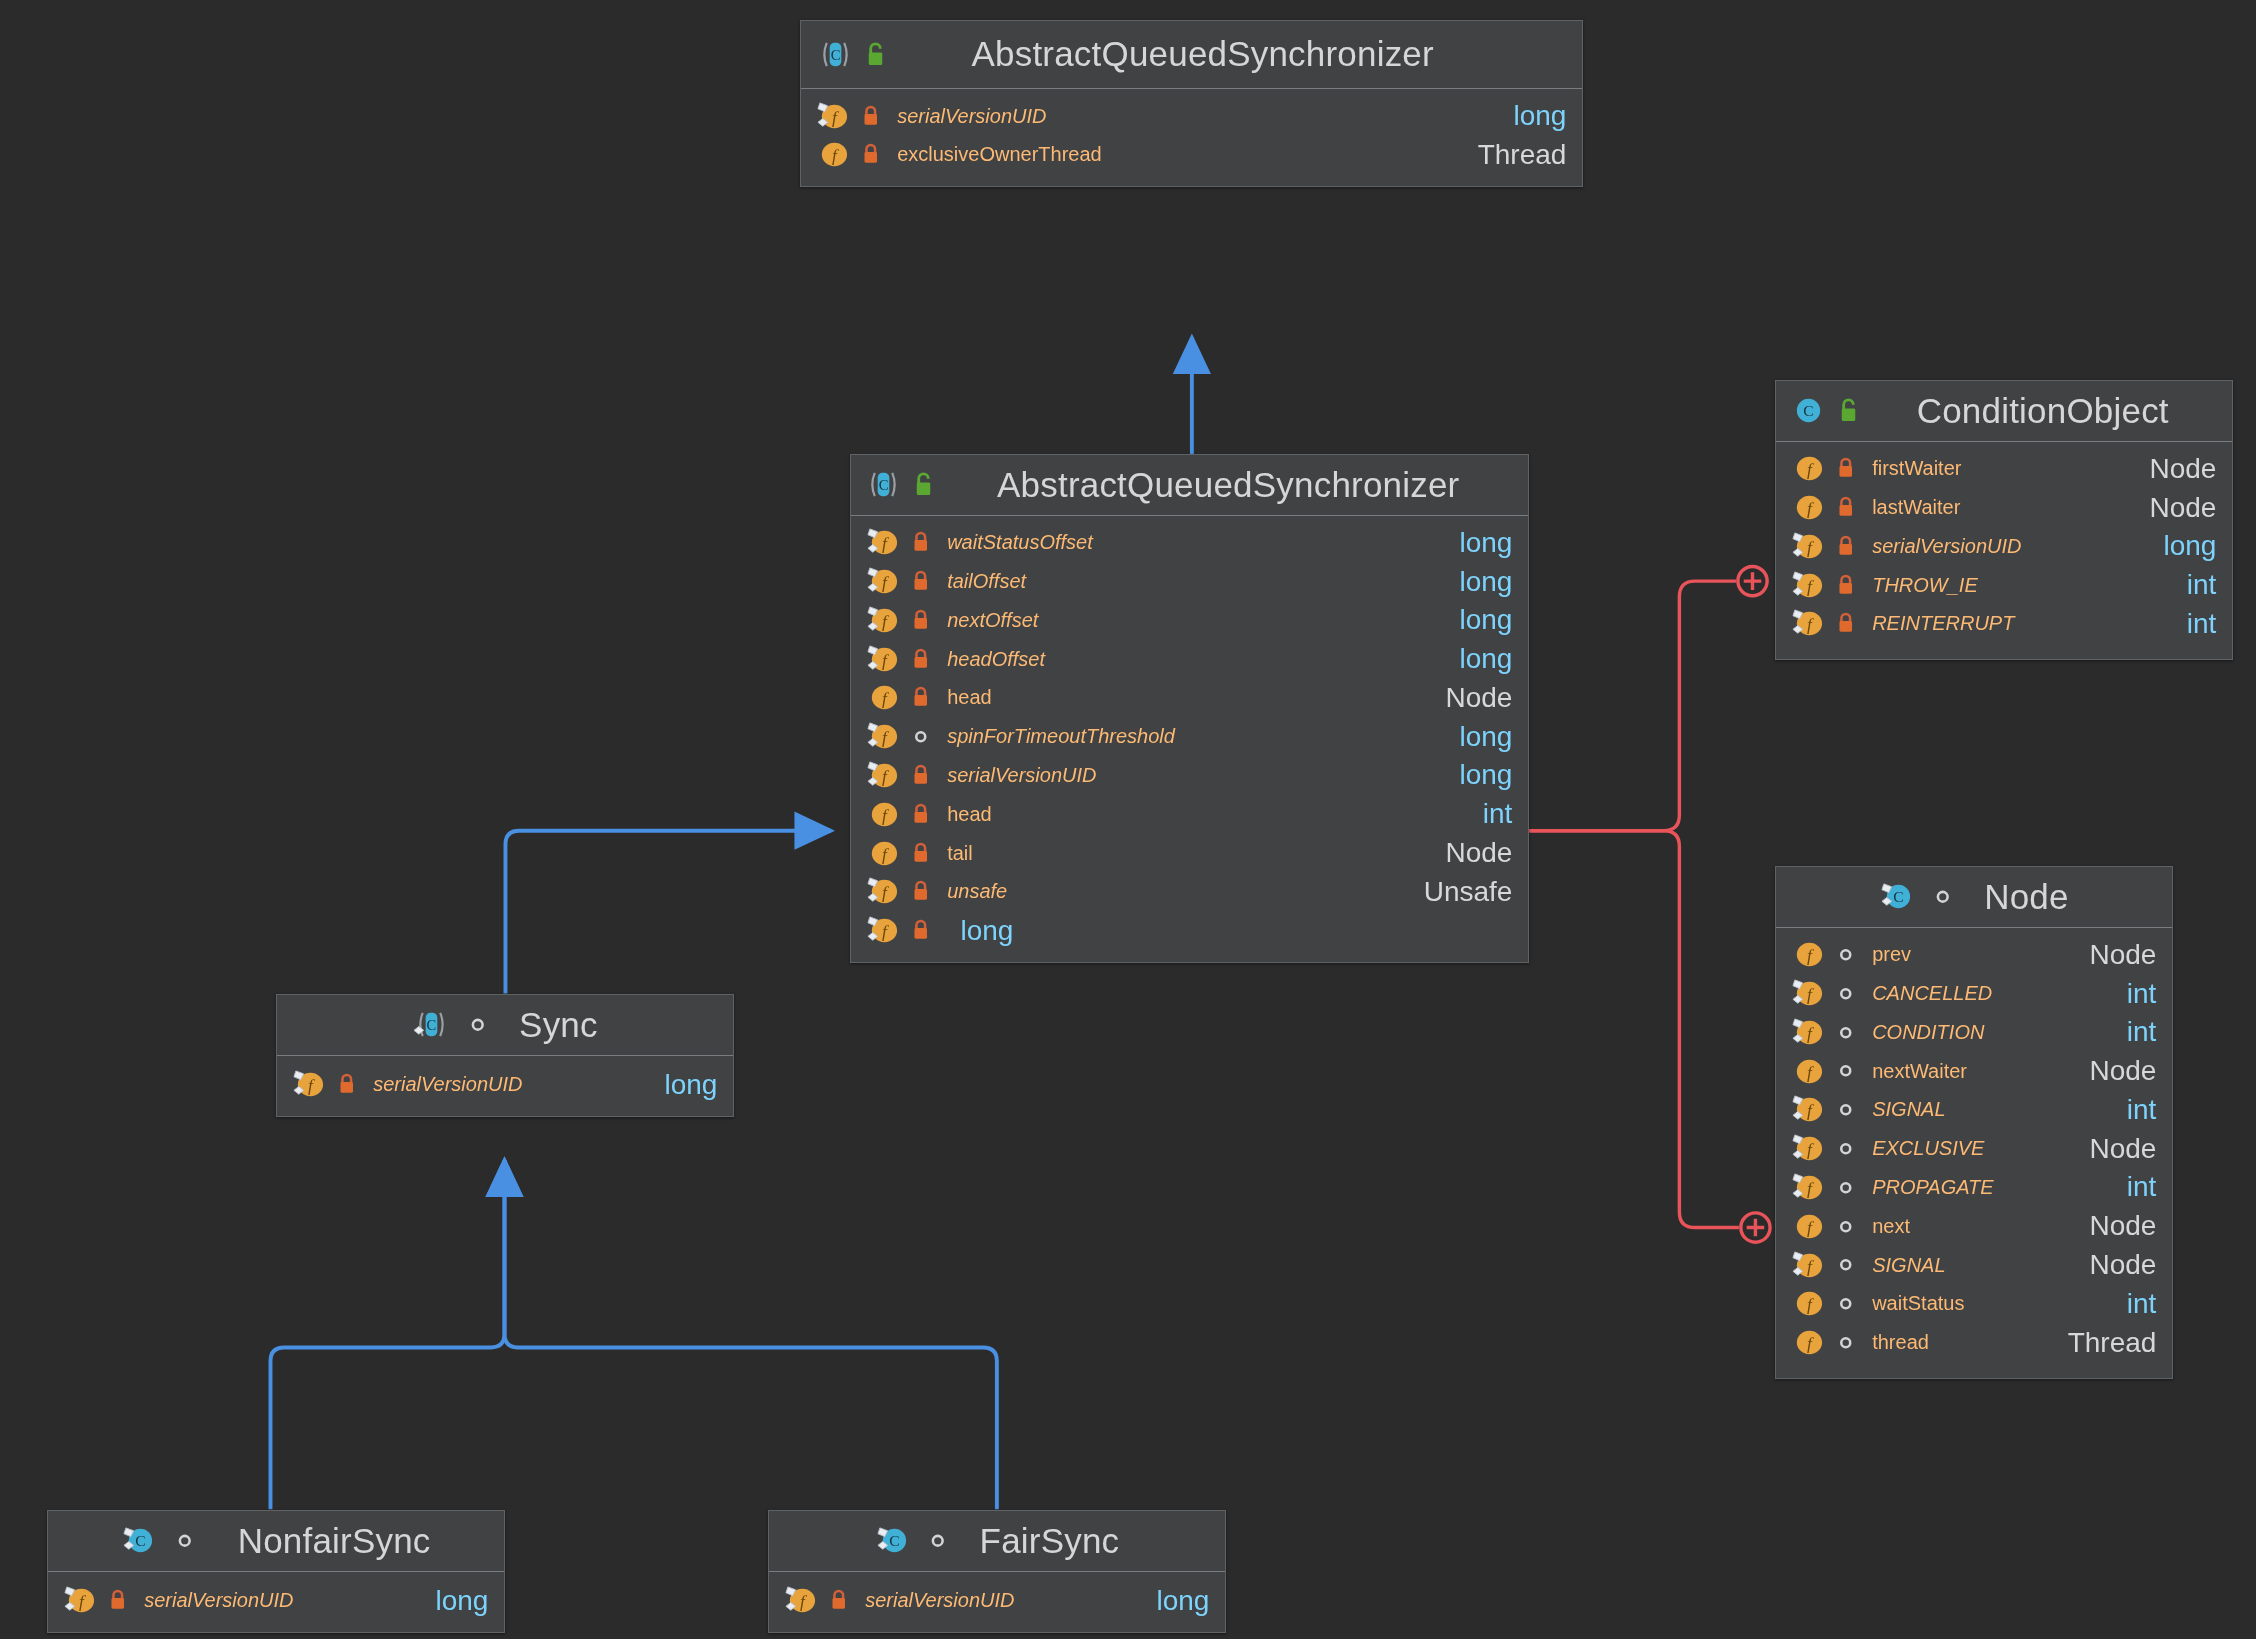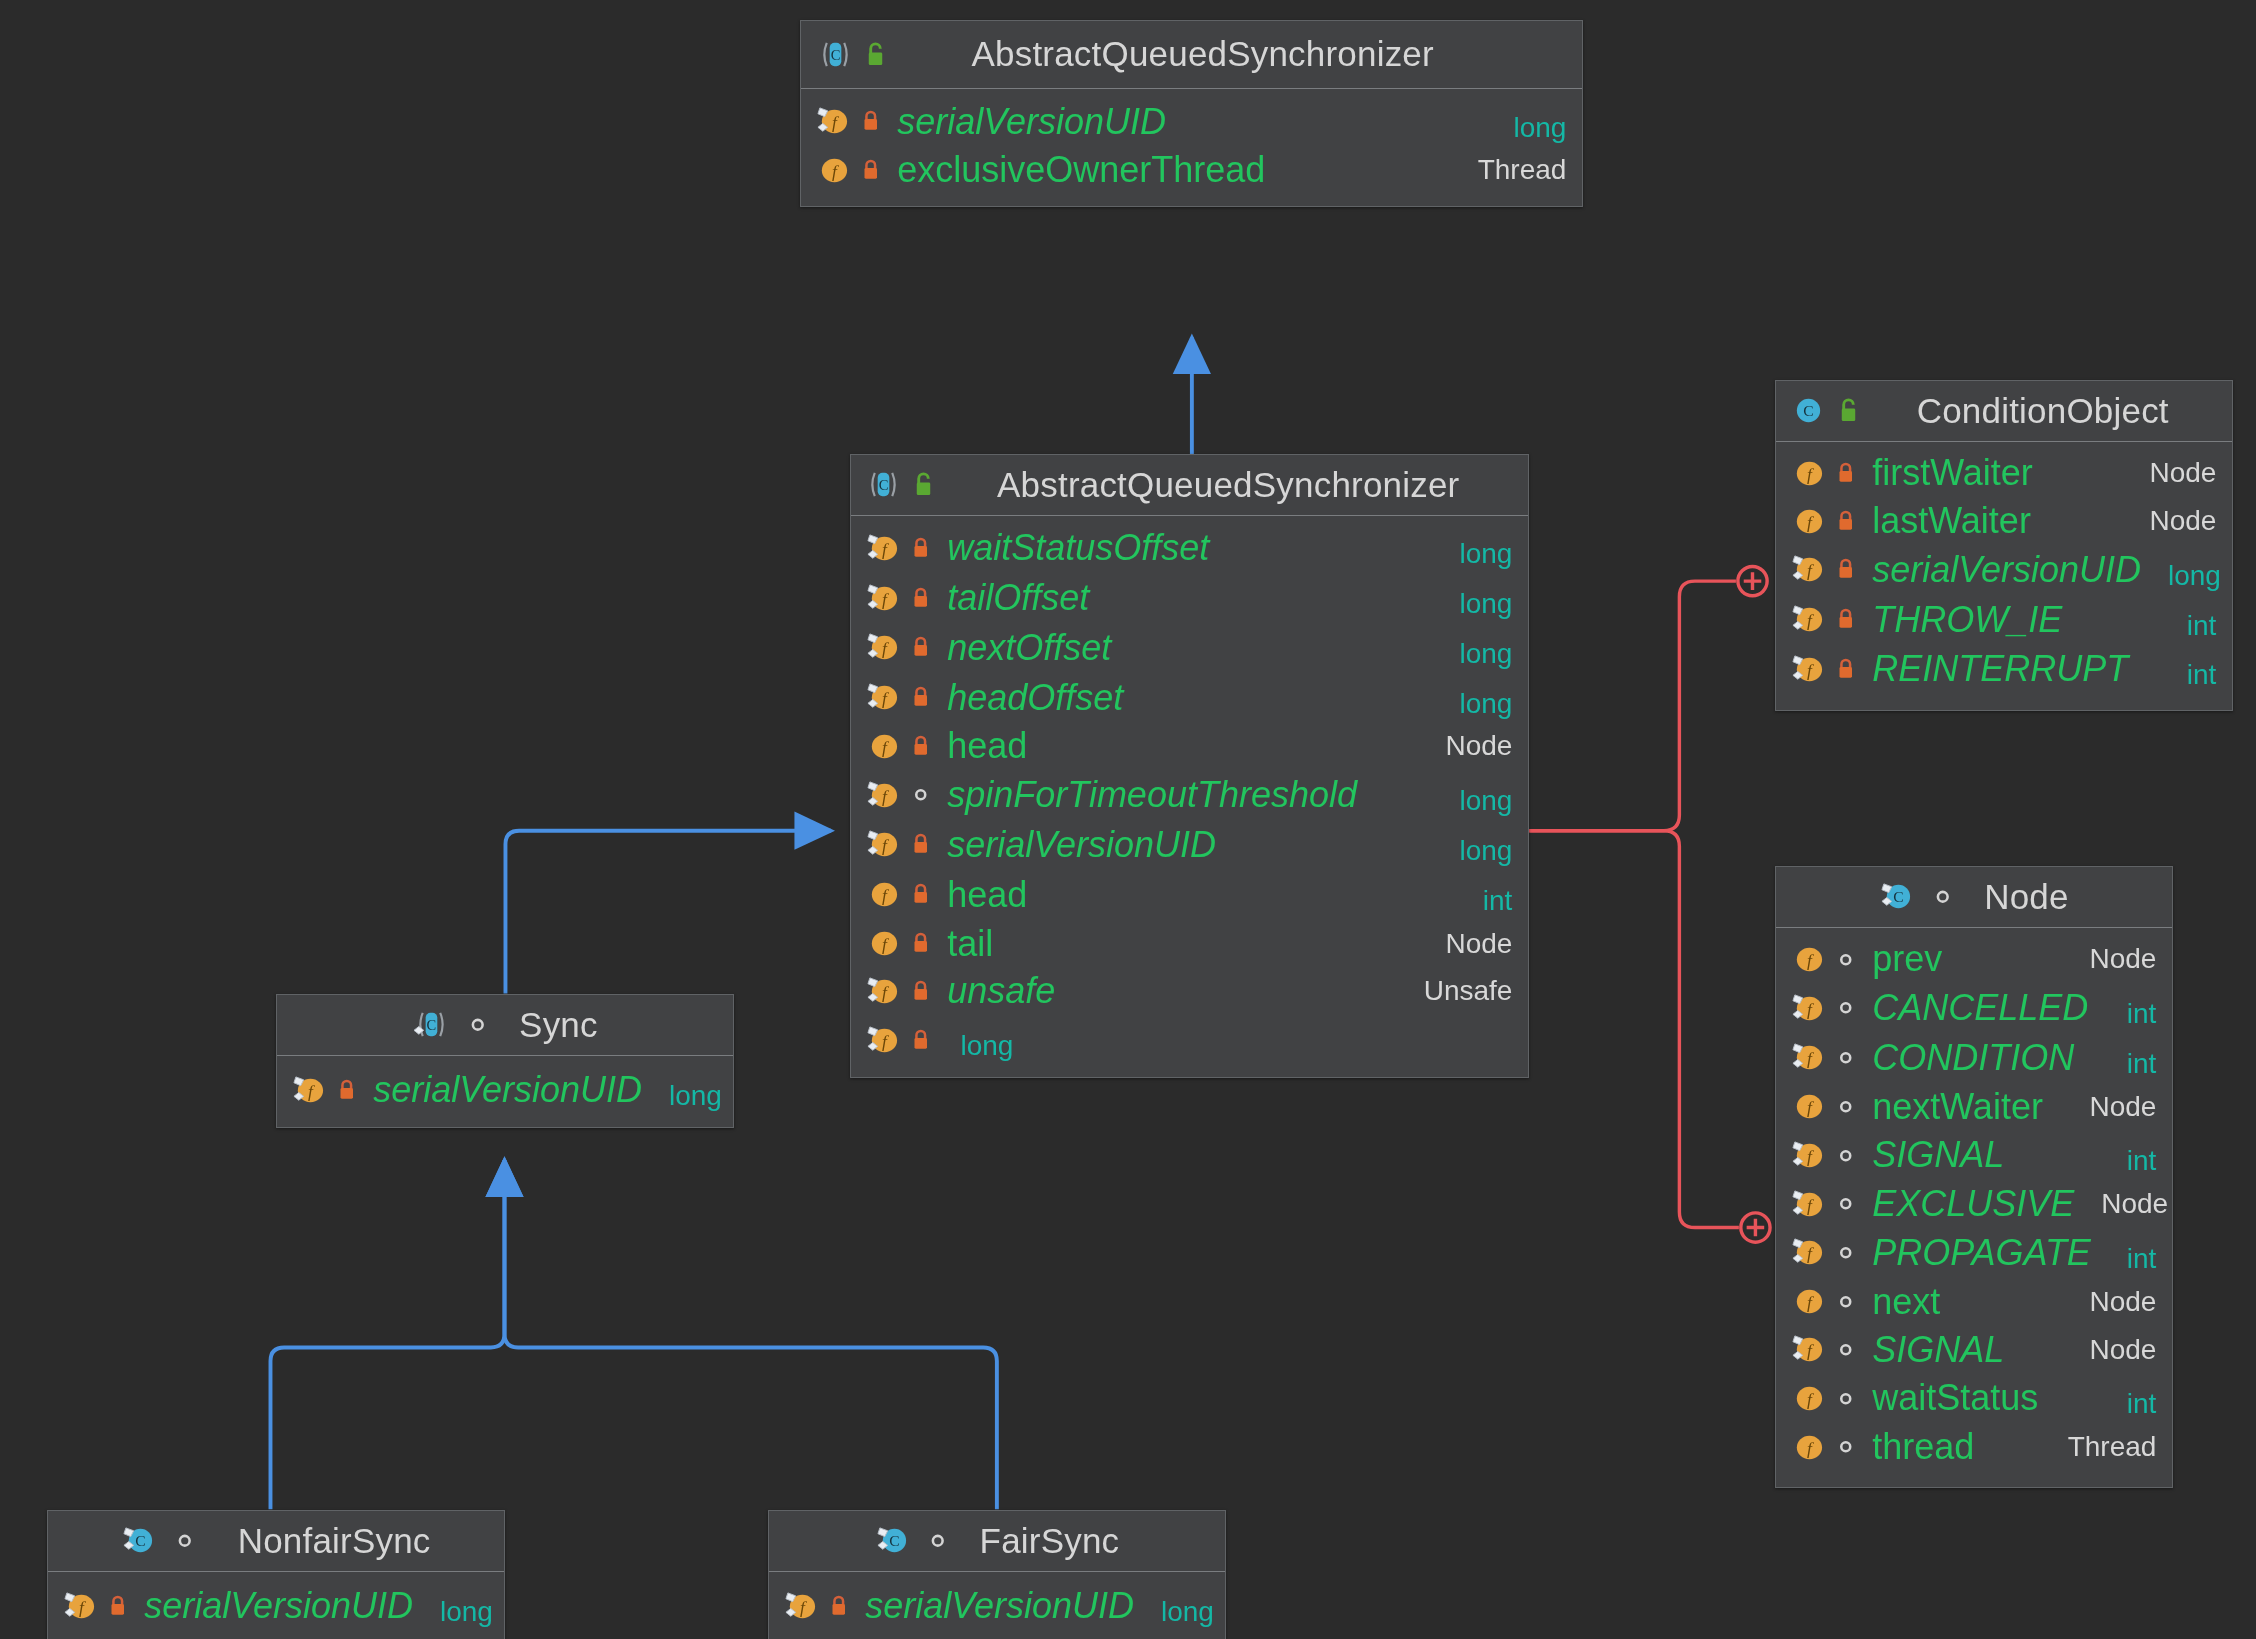--- a/index.html
+++ b/index.html
@@ -35,32 +35,32 @@
   }
   .uml-body{padding:7.8px 0 11.7px 0;}
   .row{
     display:flex;align-items:center;
     padding:2.9px 15.6px 2.9px 13.7px;
     gap:0;
     white-space:nowrap;
   }
   .row .ic{flex:0 0 auto;display:flex;align-items:center;}
   .fname{
-    color:#22c55e;
-    font-size:36px;
+    color:#fdba74;
+    font-size:20px;
     margin-left:13.7px;
     flex:1 1 auto;
   }
   .fname.italic{font-style:italic;}
   .ftype{
     font-size:28px;
     margin-left:27px;
     flex:0 0 auto;
   }
-  .t-prim{color:#14b8a6;margin-top:12px;}
+  .t-prim{color:#7dd3fc;}
   .t-ref{color:#d8d8d8;}
 
   
   .ico{position:relative;display:inline-block;}
   .ico svg{display:block;}
   .vis{width:25px;display:flex;justify-content:center;align-items:center;margin-left:8.8px;}
 </style>
 </head>
 <body>
 

